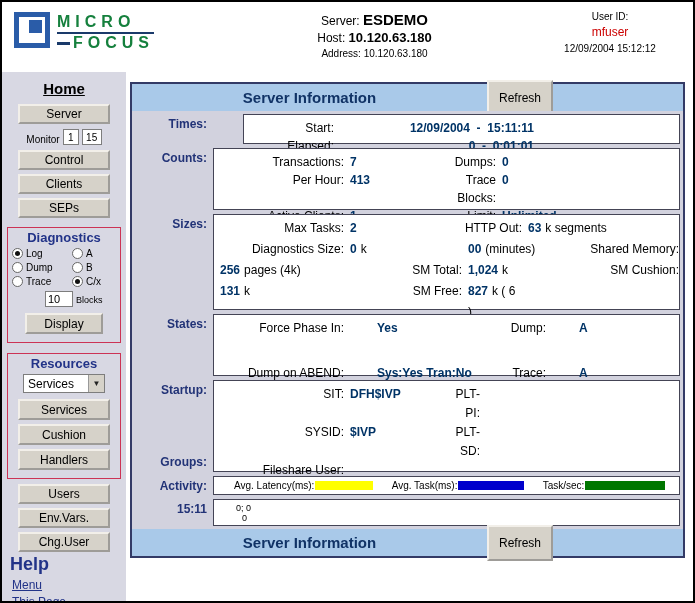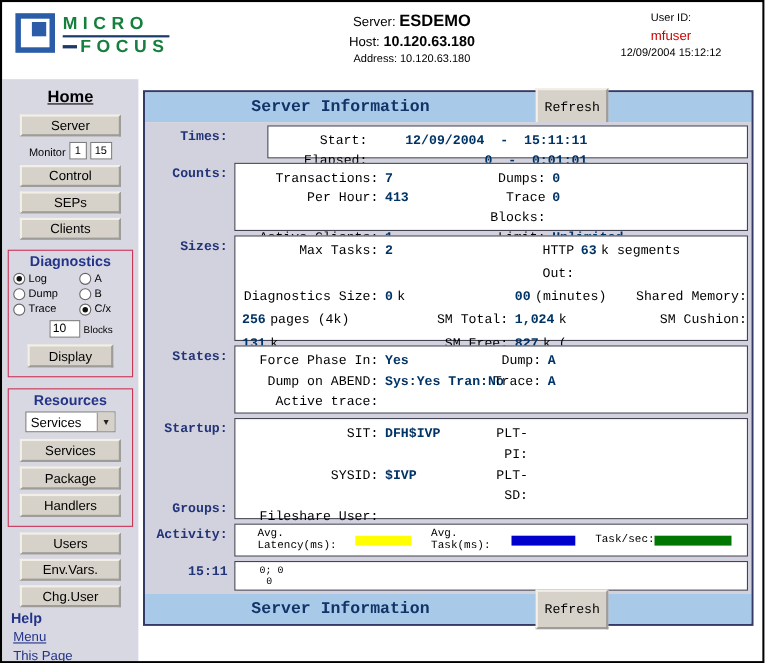--- a/index.html
+++ b/index.html
@@ -41,50 +41,50 @@
   .radio-item { display:flex; align-items:center; gap:3px; font-size:10px; color:#000; cursor:pointer; }
   .radio { width:11px; height:11px; border-radius:50%; border:1px solid #666; background:#fff; position:relative; flex:none; }
   .radio.checked::after { content:""; position:absolute; left:2px; top:2px; width:5px; height:5px; border-radius:50%; background:#111; }
   .blocks-row { display:flex; align-items:flex-end; gap:3px; margin-top:4px; align-self:flex-start; padding-left:2px;margin-left:31px; }
   .blocks-input { width:28px; height:16px; font-size:11px; border:1px solid #7d7d7d; background:#fff; padding:0 2px; font-family:inherit; }
   .blocks-label { font-size:9px; color:#000; padding-bottom:2px; }
   .display-btn { width:78px; margin-top:6px; }
   .selectbox { width:82px; height:19px; background:#fff; border:1px solid #7d7d7d; display:flex; align-items:center; font-size:12px; margin-bottom:4px; cursor:pointer; }
   .select-val { flex:1; padding-left:4px; color:#000; }
   .select-arrow { width:16px; height:100%; background:#d6d2c9; border-left:1px solid #999; font-size:8px; display:flex; align-items:center; justify-content:center; color:#222; }
-  .help-label { margin-top:auto; align-self:flex-start; padding-left:8px; color:#223388; font-weight:bold; font-size:13px; }
+  .help-label { margin-top:auto; align-self:flex-start; padding-left:8px; color:#223388; font-weight:bold; font-size:18px; }
   .menu-link { align-self:flex-start; margin:3px 0 0 10px; color:#223388; font-size:12px; text-decoration:underline; cursor:pointer; }
 
   
   .main { flex:1; padding:10px 8px 0 4px; background:#fff; }
-  .main-block { border:2px solid #333a66; display:flex; flex-direction:column;font-family:Liberation Mono, monospace; }
+  .main-block { border:2px solid #333a66; display:flex; flex-direction:column; }
   .titlebar { height:27px; background:#a9c9e9; display:flex; align-items:center; flex:none; }
   .bar-title { flex:1; text-align:center; color:#113366; font-weight:bold; font-size:15px; }
   .refresh { width:66px; height:36px; margin-right:130px; background:#d6d2c9; border:2px outset #f2efe9; font-size:12px; font-family:inherit; cursor:pointer; }
   .table-area { background:#d2d2de; padding:3px; display:grid; grid-template-columns:78px 1fr; row-gap:4px; }
   .row-label { color:#223377; font-weight:bold; font-size:12px; text-align:right; padding:3px 6px 0 0; }
   .row-label.split { display:flex; flex-direction:column; justify-content:space-between; align-items:flex-end; padding-bottom:3px; }
   .cell { background:#fff; border:1px solid #445; font-size:12px; color:#000; }
   .h-times   { height:30px; }
   .h-counts  { height:62px; }
   .h-sizes   { height:96px; }
   .h-states  { height:62px; }
   .h-startup { height:92px; }
-  .h-activity{ height:30px; }
+  .h-activity{ height:19px; }
   .h-t1511   { height:27px; }
   .k { text-align:right; color:#000; }
   .v { text-align:left; padding-left:6px; white-space:pre; }
   .v b { color:#003366; }
   .u { color:#000; font-weight:normal; margin-left:4px; white-space:normal; }
   .kv2 { display:grid; grid-template-columns:90px 200px; line-height:18px; padding-top:4px; margin-left:30px; }
   .kv2 .v { text-align:right; }
   .kv4 { display:grid; line-height:18px; padding-top:4px; }
   .kv4-counts  { grid-template-columns:130px 90px 62px 1fr; }
   .kv4-sizes   { grid-template-columns:130px 118px 60px 1fr; line-height:21px; padding-top:3px; }
-  .kv4-states  { grid-template-columns:130px 100px 48px 1fr; }
+  .kv4-states  { grid-template-columns:130px 100px 48px 1fr;gap:27px; }
   .kv4-startup { grid-template-columns:130px 100px 36px 1fr; line-height:19px; }
   .groups-line { font-weight:bold; color:#003366; padding:2px 0 0 5px; font-size:12px; }
   .activity { display:flex; align-items:center; justify-content:space-between; font-size:10px; padding:0 14px 0 20px; }
   .abar { height:9px; display:inline-block; }
   .bar-yellow { width:58px; background:#ffff00; margin-right:18px; }
   .bar-blue   { width:66px; background:#0000cc; margin-right:18px; }
   .bar-green  { width:80px; background:#007700; }
   .t1511 { font-size:9px; padding:3px 0 0 22px; line-height:10px; }
   .t1511 .l2 { padding-left:6px; }
 </style>
@@ -128,22 +128,22 @@
 
     <div class="sidebar">
       <div class="home">Home</div>
       <button class="sbtn">Server</button>
       <div class="monitor-row">
         <span class="mon-label">Monitor</span>
         <input class="mon-input" value="1" style="">
         <input class="mon-input w2" value="15" style="">
       </div>
       <button class="sbtn">Control</button>
+      <button class="sbtn">Clients</button>
       <button class="sbtn">SEPs</button>
-      <button class="sbtn">Clients</button>
 
       <div class="redbox">
         <div class="panel-title">Diagnostics</div>
         <div class="radio-grid">
           <span class="radio-item">
             <span class="radio checked"></span>
             <span>Log</span>
           </span>
           <span class="radio-item">
             <span class="radio"></span>
@@ -173,21 +173,21 @@
         <button class="sbtn display-btn">Display</button>
       </div>
 
       <div class="redbox">
         <div class="panel-title">Resources</div>
         <div class="selectbox">
           <span class="select-val">Services</span>
           <span class="select-arrow">▼</span>
         </div>
         <button class="sbtn">Services</button>
-        <button class="sbtn">Package</button>
+        <button class="sbtn">Cushion</button>
         <button class="sbtn">Handlers</button>
       </div>
 
       <button class="sbtn">Users</button>
       <button class="sbtn">Env.Vars.</button>
       <button class="sbtn">Chg.User</button>
 
       <div class="help-label">Help</div>
       <a class="menu-link">Menu</a>
       <a class="menu-link">This Page</a>

